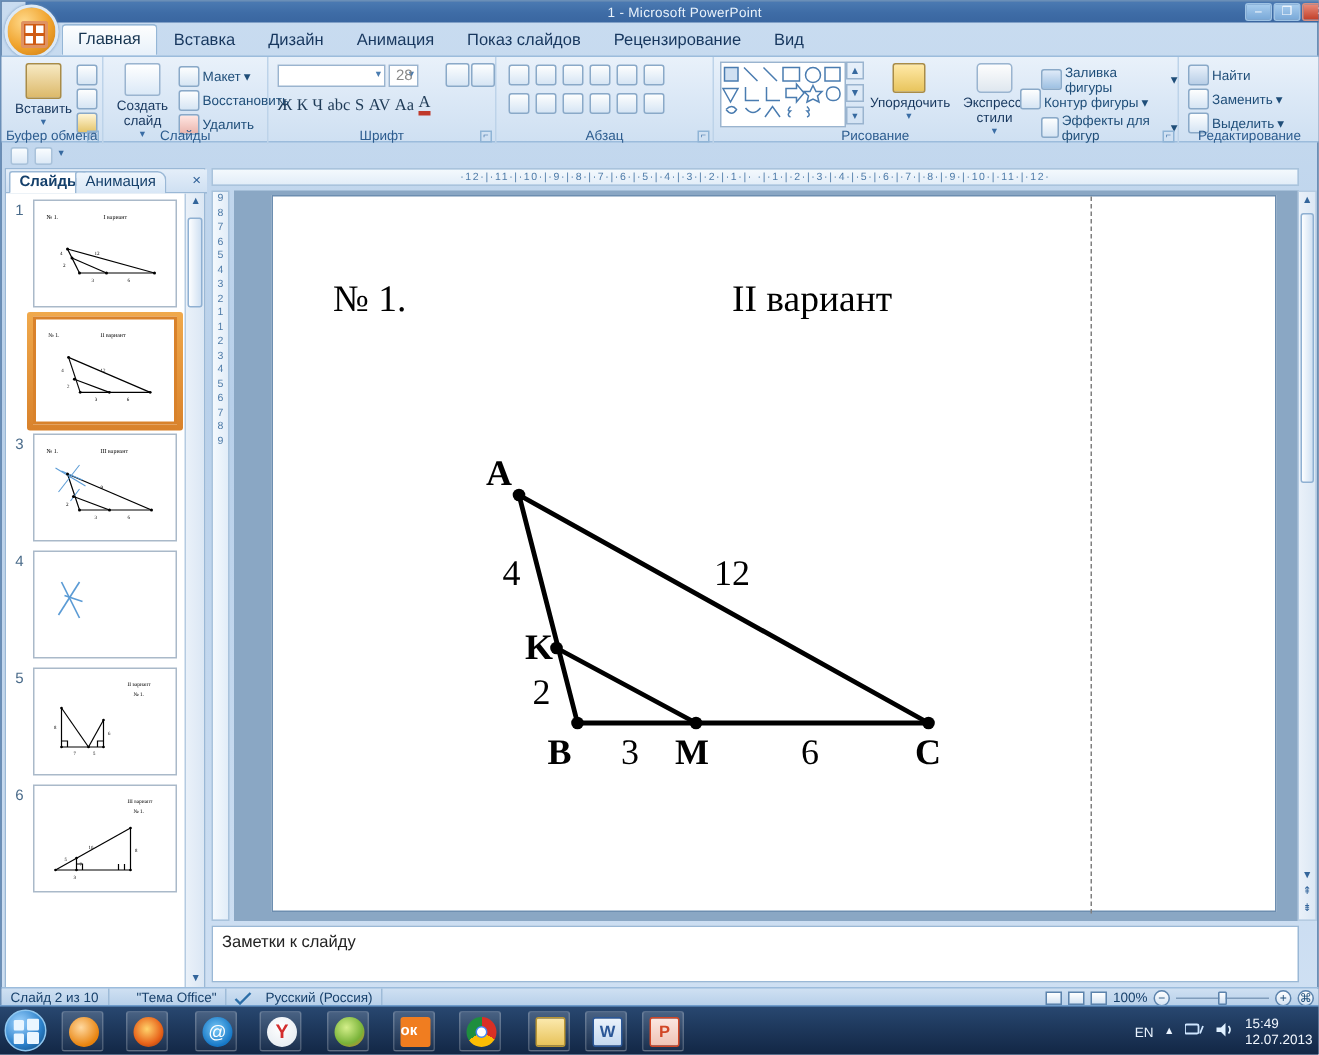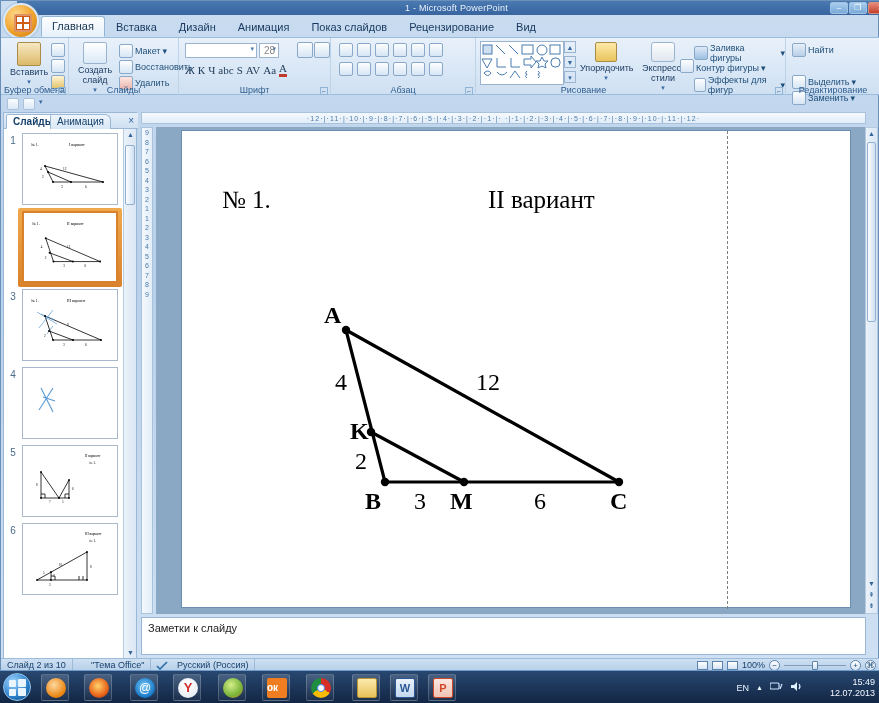--- a/index.html
+++ b/index.html
@@ -154,21 +154,21 @@
     background: linear-gradient(180deg, rgba(40,70,110,.92), rgba(18,38,68,.97));
     border-top:1px solid #6f9ccb;
   }
   .tb-start { position:absolute; left:3px; top:2px; width:28px; height:28px; border-radius:50%;
     background: radial-gradient(circle at 35% 30%, #9fd4ff, #2a7fc9 60%, #10436f 100%);
     border:1px solid #8fc6ef;}
   .tbi { position:absolute; top:3px; width:28px; height:27px; border:1px solid rgba(255,255,255,.20);
     border-radius:2px; background: linear-gradient(180deg, rgba(255,255,255,.16), rgba(255,255,255,.03));}
   .tbi .gl { position:absolute; left:4px; top:3px; width:20px; height:20px; border-radius:3px;}
   .tray { position:absolute; right:4px; top:0; height:33px; display:flex; align-items:center; gap:7px; color:#eaf4ff; font-size:9px;}
-  .clock { text-align:right; line-height:11px; font-size:9px; color:#f2f8ff;margin-left:20px;}
+  .clock { text-align:left; line-height:11px; font-size:9px; color:#f2f8ff;}
   .wallpaper { position:absolute; left:0; top:670px; width:879px; height:33px; }
 </style>
 </head>
 <body>
 
 <div id="app">
 
   <div class="win">
 
     <div class="titlebar">
@@ -338,21 +338,21 @@
         </div>
         <div class="gl" style="left:0;width:215px;">Рисование</div>
         <div class="dlg">⌐</div>
       </div>
 
       <div class="grp" style="left:785px; width:94px; border-right:none;">
         <div class="smrow" style="left:6px; top:5px;">
           <div class="sqico" style="background:linear-gradient(180deg,#e8f0fa,#b9cfe7);"></div>
           <span class="sb">Найти</span>
         </div>
-        <div class="smrow" style="left:6px; top:21px;margin-top:32px;">
+        <div class="smrow" style="left:6px; top:21px;">
           <div class="sqico"></div>
           <span class="sb">Заменить</span>
             <span class="sb">▾</span>
         </div>
         <div class="smrow" style="left:6px; top:37px;">
           <div class="sqico"></div>
           <span class="sb">Выделить</span>
             <span class="sb">▾</span>
         </div>
         <div class="gl">Редактирование</div>

